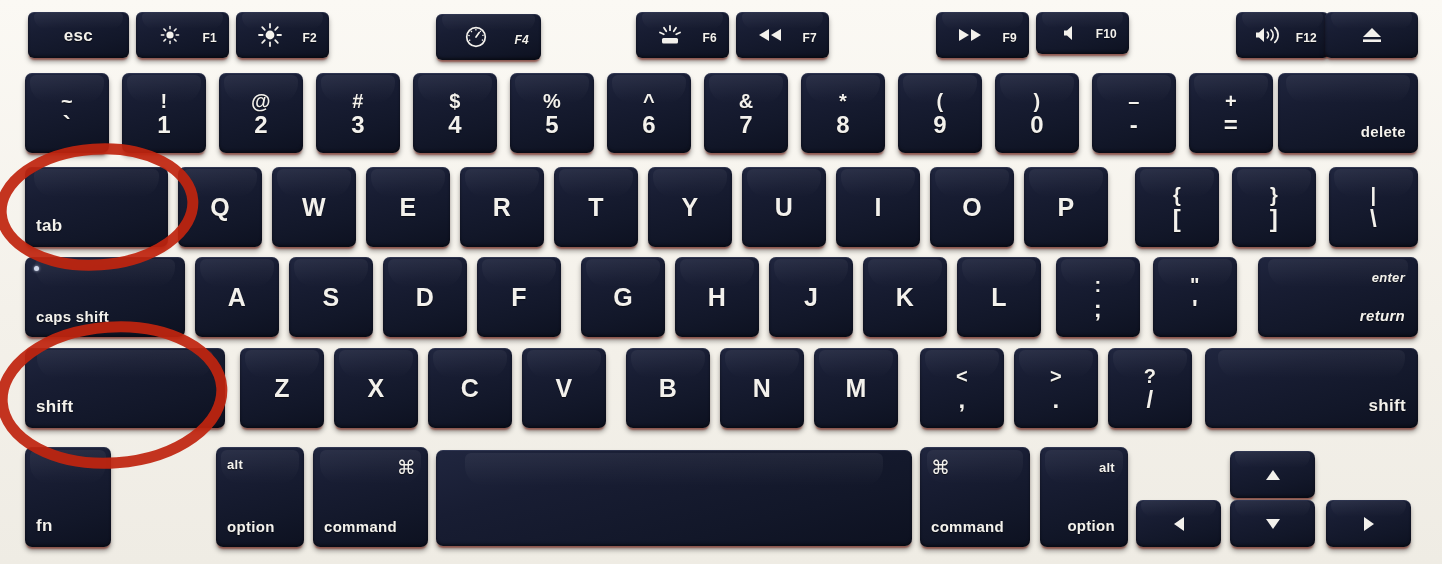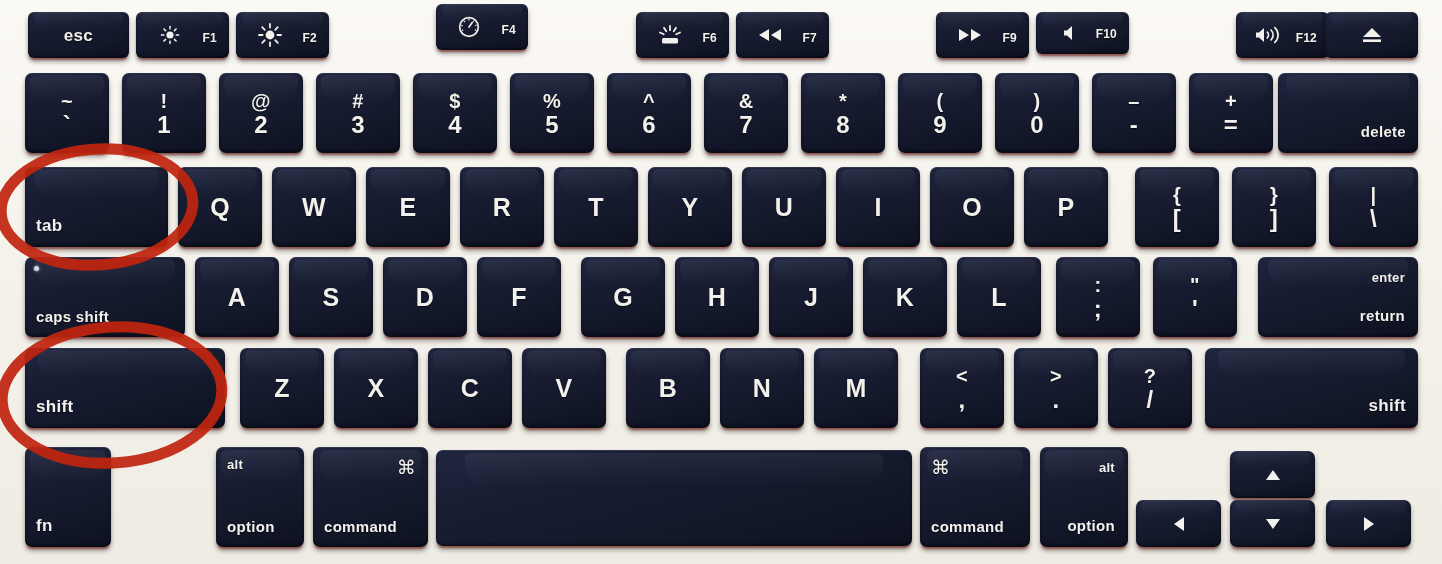--- a/index.html
+++ b/index.html
@@ -112,21 +112,21 @@
           <line x1="13" y1="20.4" x2="13" y2="24" stroke="#f3f1ec" stroke-width="1.8" stroke-linecap="round"></line>
           <line x1="7.767409819219549" y1="18.232590180780452" x2="5.221825406947978" y2="20.77817459305202" stroke="#f3f1ec" stroke-width="1.8" stroke-linecap="round"></line>
           <line x1="5.6" y1="13.000000000000002" x2="2" y2="13.000000000000002" stroke="#f3f1ec" stroke-width="1.8" stroke-linecap="round"></line>
           <line x1="7.767409819219547" y1="7.767409819219549" x2="5.221825406947976" y2="5.221825406947978" stroke="#f3f1ec" stroke-width="1.8" stroke-linecap="round"></line>
           <line x1="12.999999999999998" y1="5.6" x2="12.999999999999998" y2="2" stroke="#f3f1ec" stroke-width="1.8" stroke-linecap="round"></line>
           <line x1="18.23259018078045" y1="7.767409819219547" x2="20.77817459305202" y2="5.221825406947976" stroke="#f3f1ec" stroke-width="1.8" stroke-linecap="round"></line>
         </svg>
       </span>
       <span class="lbl br fnlabel">F2</span>
     </div>
-    <div class="key fnkey" style="left: 436px; top: 4px; width: 92px; height: 46px;">
+    <div class="key fnkey" style="left: 436px; top: 14px; width: 105px; height: 46px; font-style: italic;">
       <span class="iconbox shiftleft">
         <svg width="22" height="22" viewBox="0 0 22 22" fill="none">
           <circle cx="11" cy="11" r="9.3" stroke="#f3f1ec" stroke-width="1.7"></circle>
           <line x1="11" y1="11" x2="14.2" y2="6.6" stroke="#f3f1ec" stroke-width="1.7" stroke-linecap="round"></line>
           <line x1="5.297558245194446" y1="13.9055391983331" x2="3.961048458911894" y2="14.58652494794242" stroke="#f3f1ec" stroke-width="1.2"></line>
           <line x1="4.732974012020698" y1="9.702161309718322" x2="3.264139796088049" y2="9.397980366683555" stroke="#f3f1ec" stroke-width="1.2"></line>
           <line x1="6.920486465608387" y1="6.068715246234948" x2="5.9643504809853525" y2="4.912945382071264" stroke="#f3f1ec" stroke-width="1.2"></line>
           <line x1="10.899473169204347" y1="4.600789552117372" x2="10.875912193236616" y2="3.1009746033948806" stroke="#f3f1ec" stroke-width="1.2"></line>
           <line x1="14.922605143379048" y1="5.94300792079558" x2="15.841965723858511" y2="4.757775402232044" stroke="#f3f1ec" stroke-width="1.2"></line>
           <line x1="17.22316749054513" y1="9.5059496713222" x2="18.681722371141646" y2="9.155781625538342" stroke="#f3f1ec" stroke-width="1.2"></line>
@@ -325,21 +325,21 @@
       <span class="lbl c-mid letter">L</span>
     </div>
     <div class="key" style="left: 1056px; top: 257px; width: 84px; height: 80px;">
       <span class="lbl c-top sym-top">:</span>
       <span class="lbl c-bot sym-bot">;</span>
     </div>
     <div class="key" style="left: 1153px; top: 257px; width: 84px; height: 80px;">
       <span class="lbl c-top sym-top">"</span>
       <span class="lbl c-bot sym-bot">'</span>
     </div>
-    <div class="key" style="left: 1258px; top: 257px; width: 160px; height: 80px;">
+    <div class="key" style="left: 1258px; top: 257px; width: 160px; height: 80px; font-style: italic;">
       <span class="lbl rt1 mini">enter</span>
       <span class="lbl rt2 word-sm">return</span>
     </div>
     <div class="key" style="left: 25px; top: 348px; width: 200px; height: 80px;">
       <span class="lbl bl word">shift</span>
     </div>
     <div class="key" style="left: 240px; top: 348px; width: 84px; height: 80px;">
       <span class="lbl c-mid letter">Z</span>
     </div>
     <div class="key" style="left: 334px; top: 348px; width: 84px; height: 80px;">

